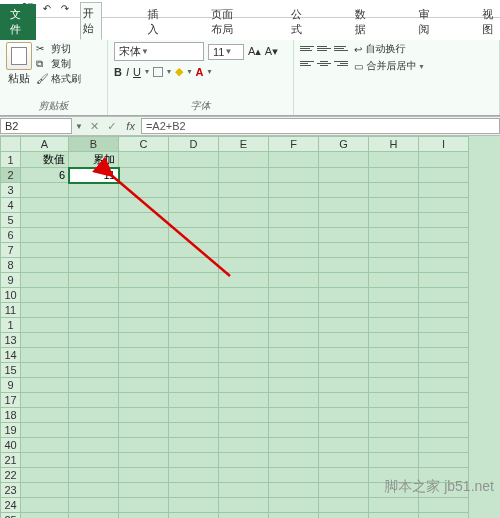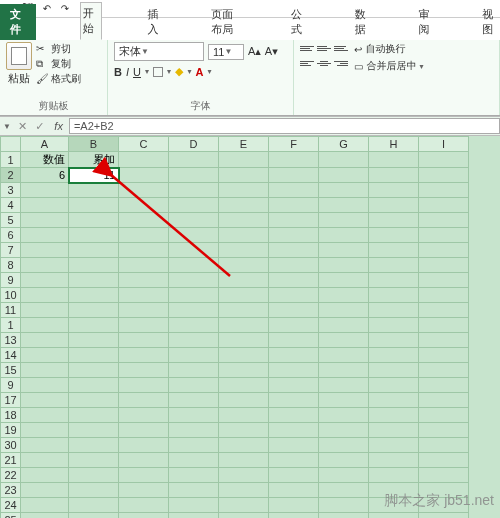--- a/index.html
+++ b/index.html
@@ -1,26 +1,26 @@
 <!DOCTYPE html>
 <html><head>
 <meta charset="utf-8">
 <style>
   * { box-sizing: border-box; margin: 0; padding: 0; font-family: "Microsoft YaHei", Arial, sans-serif; }
   body { width: 500px; height: 518px; background: #c7e4cd; overflow: hidden; position: relative; font-size: 11px; color: #333; }
   .titlebar { height: 18px; background: #fff; border-bottom: 1px solid #ccc; display: flex; align-items: center; padding: 0 4px; }
   .qat { display: flex; gap: 4px; align-items: center; }
   .qat span { width: 14px; height: 14px; display: inline-flex; align-items: center; justify-content: center; font-size: 10px; }
   .menubar { background: #fff; display: flex; align-items: flex-end; padding-left: 0; height: 22px; border-bottom: 0; }
-  .filebtn { background: #217346; color: #fff; padding: 15px 10px; height: 36px; display: flex; align-items: center; font-weight: bold; }
+  .filebtn { background: #217346; color: #fff; padding: 15px 10px; height: 36px; display: flex; align-items: center; }
   .tab { padding: 3px 2px; color: #333; margin-left: 44px; }
   .tab.active { border: 1px solid #bbb; border-bottom: 1px solid #f5fbf6; background: #f5fbf6; }
   .ribbon { background: #f5fbf6; height: 76px; border-bottom: 1px solid #aaa; display: flex; }
   .group { border-right: 1px solid #cde5d3; padding: 2px 6px 0 6px; display: flex; flex-direction: column; justify-content: space-between; }
-  .group-label { text-align: center; font-size: 10px; color: #666; padding-bottom: 2px; }
+  .group-label { text-align: center; font-size: 10px; color: #666; padding-bottom: 2px; font-style: italic; }
   .clip-main { display: flex; gap: 4px; }
   .paste { display: flex; flex-direction: column; align-items: center; gap: 1px; }
   .paste-icon { width: 26px; height: 28px; background: linear-gradient(#fff,#eee); border: 1px solid #bca670; border-radius: 2px; position: relative; }
   .paste-icon::before { content:""; position:absolute; left:4px; top:4px; width:14px; height:16px; background:#fff; border:1px solid #888;}
   .clip-side { display: flex; flex-direction: column; gap: 1px; font-size: 10px; }
   .clip-side div { display: flex; align-items: center; gap: 3px; }
   .ico { width: 12px; height: 12px; display: inline-block; }
   .font-top { display: flex; align-items: center; gap: 4px; }
   .sel { background: #fff; border: 1px solid #aaa; padding: 1px 4px; font-size: 11px; display: flex; align-items: center; justify-content: flex-start; }
   .sel.fontname { width: 90px; }
@@ -41,21 +41,21 @@
   table { border-collapse: collapse; background: #c7e4cd; }
   th, td { border: 1px solid #9ec7a6; font-size: 11px; height: 15px; padding: 0 3px; text-align: right; color: #000; }
   th { background: #d9eedd; text-align: center; font-weight: normal; color:#333; }
   th.rowhdr { width: 20px; text-align: center; background:#d9eedd;}
   th.colA, td.colA { width: 48px; }
   th.colW, td.colW { width: 50px; }
   .hdr-sel { background: #b6d7bb !important; }
   td.txtcell { text-align: right; }
   .sel-cell { background:#fff; outline: 2px solid #1a7e3b; outline-offset: -1px; }
   .arrow { position:absolute; pointer-events:none; }
-  .watermark { position:absolute; right:6px; bottom:8px; color:#888; font-size:14px; font-family: Arial; opacity:0.85;}
+  .watermark { position:absolute; right:6px; bottom:22px; color:#888; font-size:14px; font-family: Arial; opacity:0.85;}
   .sq { width:10px; height:10px; border:1px solid #888; display:inline-block; }
 </style>
 </head>
 <body>
 
 <div class="titlebar">
   <div class="qat">
     <span style="color:#217346;font-weight:bold;">X</span>
     <span>💾</span>
     <span>↶</span>
@@ -175,20 +175,21 @@
             <span>▭</span>
             <span>合并后居中</span>
             <span class="caret">▾</span>
           </div>
       </div>
     </div>
   </div>
 </div>
 
 <div class="namebox-row">
+  <div class="namebox">B2</div>
   <span class="caret" style="padding:0 3px;">▼</span>
   <span style="padding:0 4px;color:#888;">✕</span>
   <span style="padding:0 4px;color:#888;">✓</span>
   <span class="fx">fx</span>
   <div class="fxbar">=A2+B2</div>
 </div>
 
 <div class="sheet">
   <table id="grid">
       <tbody>
@@ -466,21 +467,21 @@
           <td class="colW  "></td>
           <td class="colW  "></td>
           <td class="colW  "></td>
           <td class="colW  "></td>
           <td class="colW  "></td>
           <td class="colW  "></td>
         </tr>
       </tbody>
       <tbody>
         <tr>
-          <th class="rowhdr ">30</th>
+          <th class="rowhdr ">40</th>
           <td class="colA  "></td>
           <td class="colW  "></td>
           <td class="colW  "></td>
           <td class="colW  "></td>
           <td class="colW  "></td>
           <td class="colW  "></td>
           <td class="colW  "></td>
           <td class="colW  "></td>
           <td class="colW  "></td>
         </tr>

